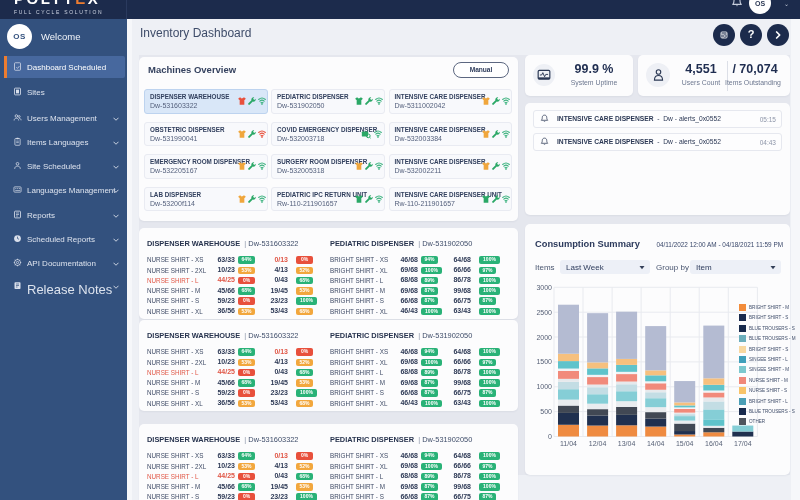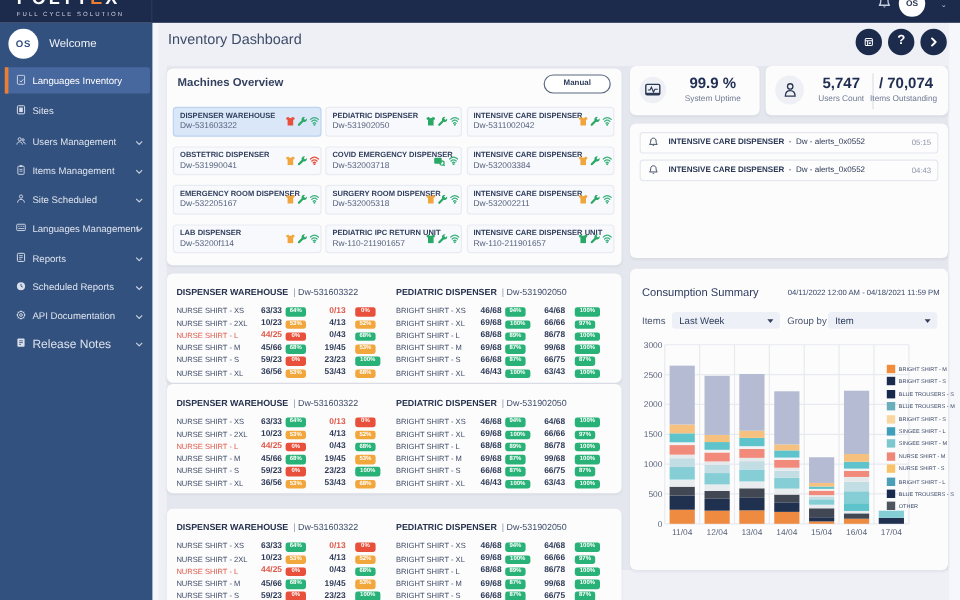--- a/index.html
+++ b/index.html
@@ -22,41 +22,41 @@
 <div style="position:absolute;left:0;top:19px;width:127px;height:481px;background:#33517e">
     <div style="position:absolute;left:7px;top:5px;width:25px;height:25px;border-radius:50%;background:#fff"></div>
     <div style="position:absolute;left:7px;top:13px;width:25px;text-align:center;font-size:8px;font-weight:bold;color:#33517e;letter-spacing:0.5px">OS</div>
     <div style="position:absolute;left:41px;top:12px;font-size:9.5px;color:#f2f5fa">Welcome</div>
     <div style="position:absolute;left:4px;top:37px;width:121px;height:22px;background:#47689e;border-radius:2px"></div>
     <div style="position:absolute;left:4px;top:37px;width:3px;height:22px;background:#ed7d31"></div>
     <svg style="position:absolute;left:13px;top:43px" width="9" height="9" viewBox="0 0 24 24">
       <rect x="4" y="2" width="16" height="20" rx="2" fill="none" stroke="#d9dfeb" stroke-width="2"></rect>
       <path fill="none" stroke="#d9dfeb" stroke-width="2" d="M9 14 l3 3 5-6"></path>
     </svg>
-    <div style="position:absolute;left:27px;top:44px;font-size:8px;color:#fff">Languages Inventory</div>
+    <div style="position:absolute;left:27px;top:44px;font-size:8px;color:#fff">Dashboard Scheduled</div>
     <svg style="position:absolute;left:13px;top:68px" width="9" height="9" viewBox="0 0 24 24">
       <rect x="4" y="3" width="16" height="18" rx="2" fill="none" stroke="#d9dfeb" stroke-width="2.2"></rect>
       <rect x="8" y="7" width="8" height="10" fill="#d9dfeb"></rect>
     </svg>
     <div style="position:absolute;left:27px;top:69px;font-size:8px;color:#dde3ee">Sites</div>
     <svg style="position:absolute;left:13px;top:94px" width="9" height="9" viewBox="0 0 24 24">
       <circle cx="9" cy="8" r="3.4" fill="none" stroke="#d9dfeb" stroke-width="2"></circle>
       <circle cx="16.5" cy="9.5" r="2.6" fill="none" stroke="#d9dfeb" stroke-width="2"></circle>
       <path fill="none" stroke="#d9dfeb" stroke-width="2" d="M3 20 C3 15.5 6 14 9 14 C12 14 15 15.5 15 20 M16.5 14.5 C19.5 14.5 21.5 16 21.5 19.5"></path>
     </svg>
     <div style="position:absolute;left:27px;top:95px;font-size:8px;color:#dde3ee">Users Management</div>
     <svg style="position:absolute;left:113px;top:98px" width="6" height="4" viewBox="0 0 12 8">
       <path fill="none" stroke="#c9d1e0" stroke-width="2" d="M1 1.5 L6 6.5 L11 1.5"></path>
     </svg>
     <svg style="position:absolute;left:13px;top:118px" width="9" height="9" viewBox="0 0 24 24">
       <rect x="5" y="4" width="14" height="18" rx="2" fill="none" stroke="#d9dfeb" stroke-width="2"></rect>
       <rect x="9" y="2" width="6" height="4" rx="1" fill="#d9dfeb"></rect>
       <path stroke="#d9dfeb" stroke-width="1.8" d="M8.5 11 H15.5 M8.5 15 H15.5"></path>
     </svg>
-    <div style="position:absolute;left:27px;top:119px;font-size:8px;color:#dde3ee">Items Management</div>
+    <div style="position:absolute;left:27px;top:119px;font-size:8px;color:#dde3ee">Items Languages</div>
     <svg style="position:absolute;left:113px;top:122px" width="6" height="4" viewBox="0 0 12 8">
       <path fill="none" stroke="#c9d1e0" stroke-width="2" d="M1 1.5 L6 6.5 L11 1.5"></path>
     </svg>
     <svg style="position:absolute;left:13px;top:142px" width="9" height="9" viewBox="0 0 24 24">
       <circle cx="12" cy="7.5" r="3.6" fill="none" stroke="#d9dfeb" stroke-width="2"></circle>
       <path fill="none" stroke="#d9dfeb" stroke-width="2" d="M4.5 21 C4.5 15.8 8 13.8 12 13.8 C16 13.8 19.5 15.8 19.5 21"></path>
     </svg>
     <div style="position:absolute;left:27px;top:143px;font-size:8px;color:#dde3ee">Site Scheduled</div>
     <svg style="position:absolute;left:113px;top:146px" width="6" height="4" viewBox="0 0 12 8">
       <path fill="none" stroke="#c9d1e0" stroke-width="2" d="M1 1.5 L6 6.5 L11 1.5"></path>
@@ -91,21 +91,21 @@
       <path stroke="#d9dfeb" stroke-width="2" d="M12 2 V5 M12 19 V22 M2 12 H5 M19 12 H22 M4.9 4.9 L7 7 M17 17 L19.1 19.1 M19.1 4.9 L17 7 M7 17 L4.9 19.1"></path>
     </svg>
     <div style="position:absolute;left:27px;top:240px;font-size:8px;color:#dde3ee">API Documentation</div>
     <svg style="position:absolute;left:113px;top:243px" width="6" height="4" viewBox="0 0 12 8">
       <path fill="none" stroke="#c9d1e0" stroke-width="2" d="M1 1.5 L6 6.5 L11 1.5"></path>
     </svg>
     <svg style="position:absolute;left:13px;top:262px" width="9" height="9" viewBox="0 0 24 24">
       <rect x="4" y="3" width="16" height="18" rx="2" fill="#d9dfeb"></rect>
       <path stroke="#33517e" stroke-width="1.8" d="M8 8 H16 M8 12 H16 M8 16 H12"></path>
     </svg>
-    <div style="position:absolute;left:27px;top:263px;font-size:10px;color:#dde3ee">Release Notes</div>
+    <div style="position:absolute;left:27px;top:263px;font-size:13px;color:#dde3ee">Release Notes</div>
     <svg style="position:absolute;left:113px;top:266px" width="6" height="4" viewBox="0 0 12 8">
       <path fill="none" stroke="#c9d1e0" stroke-width="2" d="M1 1.5 L6 6.5 L11 1.5"></path>
     </svg>
   </div>
 <div style="position:absolute;left:140px;top:26px;font-size:12px;color:#3e4c69">Inventory Dashboard</div>
 <div style="position:absolute;left:713px;top:24px;width:22px;height:22px;border-radius:50%;background:#1c2b4c"></div>
 <svg style="position:absolute;left:720px;top:31px" width="8" height="8" viewBox="0 0 24 24">
     <rect x="3" y="3" width="18" height="18" rx="3" fill="none" stroke="#fff" stroke-width="2.5"></rect>
     <path stroke="#fff" stroke-width="2.5" d="M3 9 H21 M9 9 V21"></path>
     <rect x="12" y="13" width="5" height="4" fill="#fff"></rect>
@@ -283,21 +283,21 @@
     <rect x="2" y="16" width="20" height="3" fill="#2b3854"></rect>
   </svg>
 <div style="position:absolute;left:560px;top:62px;width:68px;text-align:center;font-size:12.5px;font-weight:bold;color:#1f2d50">99.9 %</div>
 <div style="position:absolute;left:560px;top:79px;width:68px;text-align:center;font-size:6.9px;color:#6d7890">System Uptime</div>
 <div style="position:absolute;left:638px;top:55px;width:152px;height:41px;background:#fcfcfd;border-radius:5px;box-shadow:0 1px 2px rgba(40,50,80,0.06)"></div>
 <div style="position:absolute;left:646px;top:63px;width:24px;height:24px;border-radius:50%;background:#eef0f5"></div>
 <svg style="position:absolute;left:651px;top:67px" width="15" height="15" viewBox="0 0 24 24">
     <circle cx="12" cy="8" r="3.6" fill="none" stroke="#2b3854" stroke-width="1.8"></circle>
     <path fill="none" stroke="#2b3854" stroke-width="1.8" d="M5.5 21 C5.5 15.5 8.5 13.6 12 13.6 C15.5 13.6 18.5 15.5 18.5 21 Z"></path>
   </svg>
-<div style="position:absolute;left:676px;top:62px;width:50px;text-align:center;font-size:12.5px;font-weight:bold;color:#1f2d50">5,747</div>
+<div style="position:absolute;left:676px;top:62px;width:50px;text-align:center;font-size:12.5px;font-weight:bold;color:#1f2d50">4,551</div>
 <div style="position:absolute;left:676px;top:79px;width:50px;text-align:center;font-size:6.9px;color:#6d7890">Users Count</div>
 <div style="position:absolute;left:727px;top:61px;width:1px;height:30px;background:#dcdfe7"></div>
 <div style="position:absolute;left:728px;top:62px;width:54px;text-align:center;font-size:12.5px;font-weight:bold;color:#1f2d50">/ 70,074</div>
 <div style="position:absolute;left:722px;top:79px;width:62px;text-align:center;font-size:6.9px;color:#6d7890">Items Outstanding</div>
 <div style="position:absolute;left:525px;top:103px;width:265px;height:112px;background:#fcfcfd;border-radius:5px;box-shadow:0 1px 2px rgba(40,50,80,0.06)"></div>
 <div style="position:absolute;left:533px;top:110px;width:249px;height:18px;border:1px solid #e6e8ef;border-radius:3px;box-sizing:border-box;background:#fdfdfe"></div>
 <svg style="position:absolute;left:540px;top:114px" width="9" height="9" viewBox="0 0 24 24">
     <path fill="none" stroke="#2b3854" stroke-width="2" stroke-linejoin="round" d="M12 3 C8.2 3 6 5.8 6 9.5 C6 14 4.5 15.5 3.5 16.8 L20.5 16.8 C19.5 15.5 18 14 18 9.5 C18 5.8 15.8 3 12 3 Z"></path>
     <path fill="#2b3854" d="M9.8 19 a2.3 2.3 0 0 0 4.4 0 Z"></path>
   </svg>
@@ -483,21 +483,21 @@
 <div style="position:absolute;left:388px;top:482.55px;width:30px;text-align:right;font-size:7px;font-weight:bold;color:#2e3a56">69/68</div>
 <div style="position:absolute;left:421px;top:483.05px;width:17px;height:7.5px;background:#29b277;border-radius:2px;color:#fff;font-size:5px;font-weight:bold;text-align:center;line-height:7.5px">87%</div>
 <div style="position:absolute;left:441px;top:482.55px;width:30px;text-align:right;font-size:7px;font-weight:bold;color:#2e3a56">99/68</div>
 <div style="position:absolute;left:479px;top:483.05px;width:21px;height:7.5px;background:#29b277;border-radius:2px;color:#fff;font-size:5px;font-weight:bold;text-align:center;line-height:7.5px">100%</div>
 <div style="position:absolute;left:330px;top:493.3px;font-size:6.3px;color:#3f4b66">BRIGHT SHIRT - S</div>
 <div style="position:absolute;left:388px;top:492.8px;width:30px;text-align:right;font-size:7px;font-weight:bold;color:#2e3a56">66/68</div>
 <div style="position:absolute;left:421px;top:493.3px;width:17px;height:7.5px;background:#29b277;border-radius:2px;color:#fff;font-size:5px;font-weight:bold;text-align:center;line-height:7.5px">87%</div>
 <div style="position:absolute;left:441px;top:492.8px;width:30px;text-align:right;font-size:7px;font-weight:bold;color:#2e3a56">66/75</div>
 <div style="position:absolute;left:479px;top:493.3px;width:17px;height:7.5px;background:#29b277;border-radius:2px;color:#fff;font-size:5px;font-weight:bold;text-align:center;line-height:7.5px">87%</div>
 <div style="position:absolute;left:525px;top:224px;width:265px;height:251px;background:#fcfcfd;border-radius:5px;box-shadow:0 1px 2px rgba(40,50,80,0.06)"></div>
-<div style="position:absolute;left:535px;top:239px;font-size:9.3px;font-weight:normal;color:#2c3a5c">Consumption Summary</div>
+<div style="position:absolute;left:535px;top:239px;font-size:9.3px;font-weight:bold;color:#2c3a5c">Consumption Summary</div>
 <div style="position:absolute;left:652px;top:241px;width:131px;text-align:right;font-size:6.4px;color:#39476a">04/11/2022 12:00 AM - 04/18/2021 11:59 PM</div>
 <div style="position:absolute;left:535px;top:263px;font-size:8px;color:#4a5670">Items</div>
 <div style="position:absolute;left:560px;top:260px;width:90px;height:14px;background:#edf0f7;border-radius:3px"></div>
 <div style="position:absolute;left:566px;top:263px;font-size:8px;color:#2e3c5c">Last Week</div>
 <svg style="position:absolute;left:639px;top:265px" width="6" height="5" viewBox="0 0 12 10">
     <path fill="#333f58" d="M1 2 L11 2 L6 8.5 Z"></path>
   </svg>
 <div style="position:absolute;left:656px;top:263px;font-size:8px;color:#4a5670">Group by</div>
 <div style="position:absolute;left:690px;top:260px;width:91px;height:14px;background:#edf0f7;border-radius:3px"></div>
 <div style="position:absolute;left:696px;top:263px;font-size:8px;color:#2e3c5c">Item</div>

